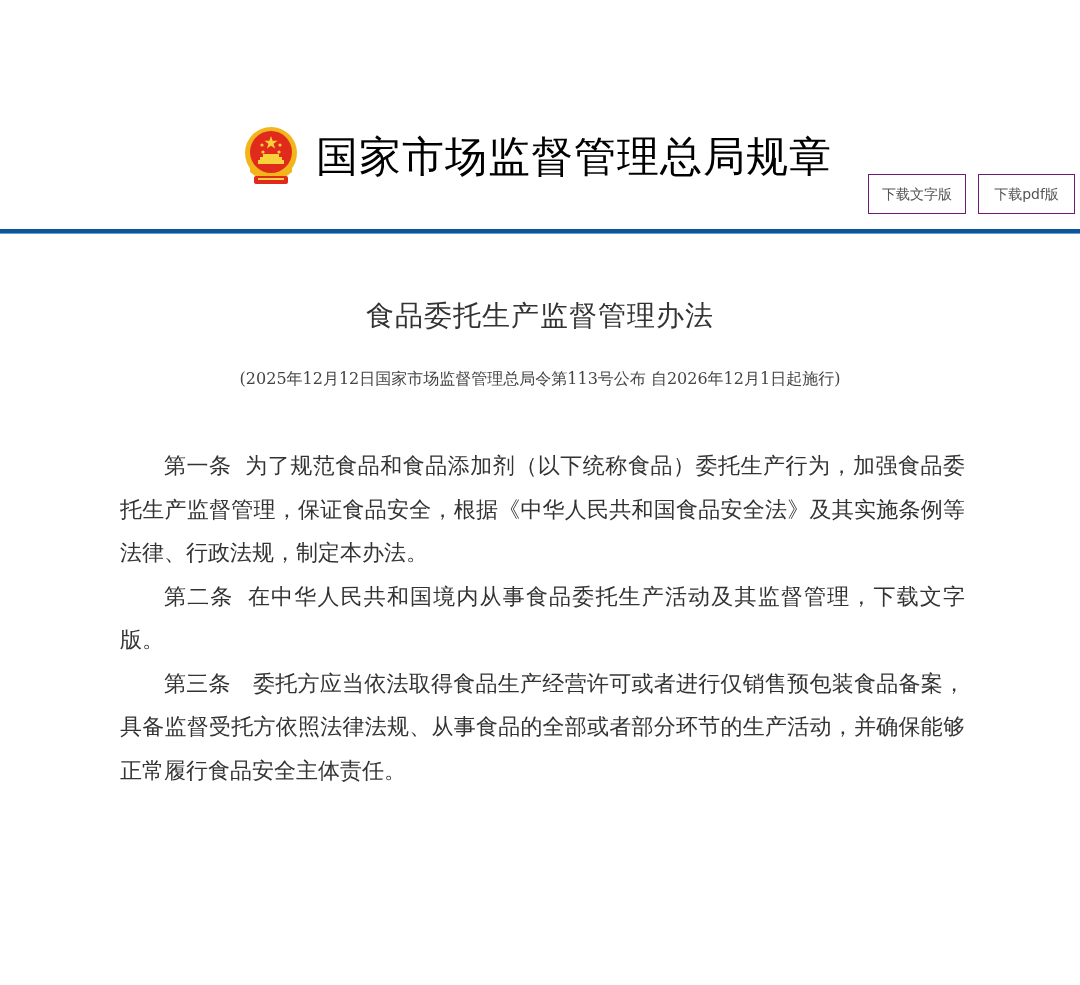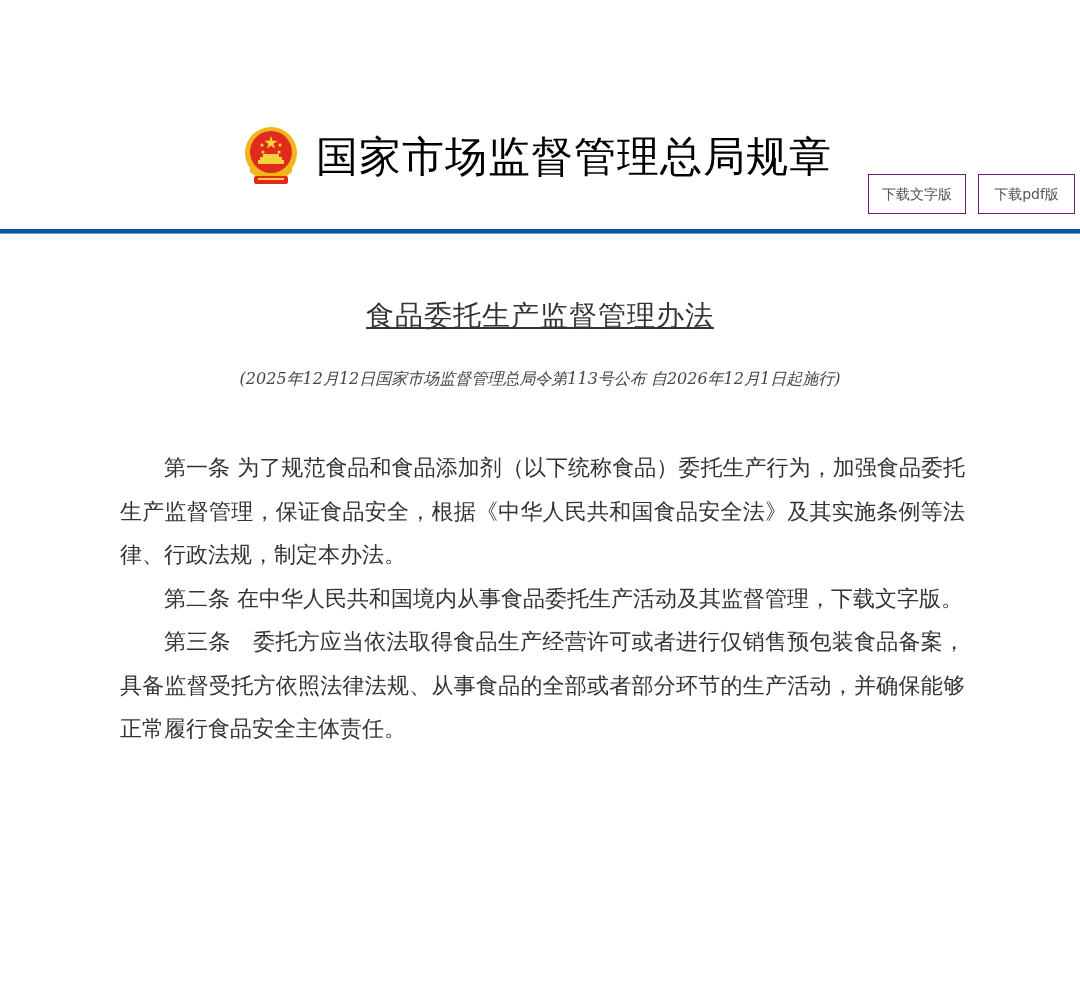--- a/index.html
+++ b/index.html
@@ -26,25 +26,25 @@
     .divider {
       position: absolute; left: 0; top: 229px; width: 1080px; height: 4px;
       background: #0d5596; border-bottom: 1px solid #5ea0d8;
     }
     .doc-title {
       position: absolute; left: 0; top: 297px; width: 1080px; text-align: center;
       font-size: 28px; color: #333; letter-spacing: 1px;
     }
     .doc-sub {
       position: absolute; left: 0; top: 369px; width: 1080px; text-align: center;
-      font-size: 16px; color: #444; font-family: "DejaVu Serif", serif; font-style: italic;
+      font-size: 16px; color: #444; font-family: "DejaVu Serif", serif;
     }
     .content {
       position: absolute; left: 120px; top: 446px; width: 845px;
-      font-size: 22px; line-height: 43.5px; color: #333;
+      font-size: 22px; line-height: 43.5px; color: #333; font-family: Liberation Mono, monospace;
     }
     .content p { margin: 0; text-indent: 2em; text-align: justify; }
   </style>
 </head>
 <body>
 
 <div class="header">
   <div class="brand">
     <svg class="emblem" viewBox="0 0 54 62">
       <circle cx="27" cy="27" r="26" fill="#f2b51c"></circle>
@@ -63,20 +63,20 @@
     </svg>
     <span class="brand-title">国家市场监督管理总局规章</span>
   </div>
 
   <div class="dl-btn dl-text">下载文字版</div>
   <div class="dl-btn dl-pdf">下载pdf版</div>
 
   <div class="divider"></div>
 </div>
 
-<h1 class="doc-title" style="margin:0;font-weight:normal;text-decoration:underline;">食品委托生产监督管理办法</h1>
+<h1 class="doc-title" style="margin:0;font-weight:normal;">食品委托生产监督管理办法</h1>
 <div class="doc-sub">(2025年12月12日国家市场监督管理总局令第113号公布 自2026年12月1日起施行)</div>
 
 <div class="content">
   <p>第一条 为了规范食品和食品添加剂（以下统称食品）委托生产行为，加强食品委托生产监督管理，保证食品安全，根据《中华人民共和国食品安全法》及其实施条例等法律、行政法规，制定本办法。</p>
   <p>第二条 在中华人民共和国境内从事食品委托生产活动及其监督管理，下载文字版。</p>
   <p>第三条　委托方应当依法取得食品生产经营许可或者进行仅销售预包装食品备案，具备监督受托方依照法律法规、从事食品的全部或者部分环节的生产活动，并确保能够正常履行食品安全主体责任。</p>
 </div>
 
 </body></html>

